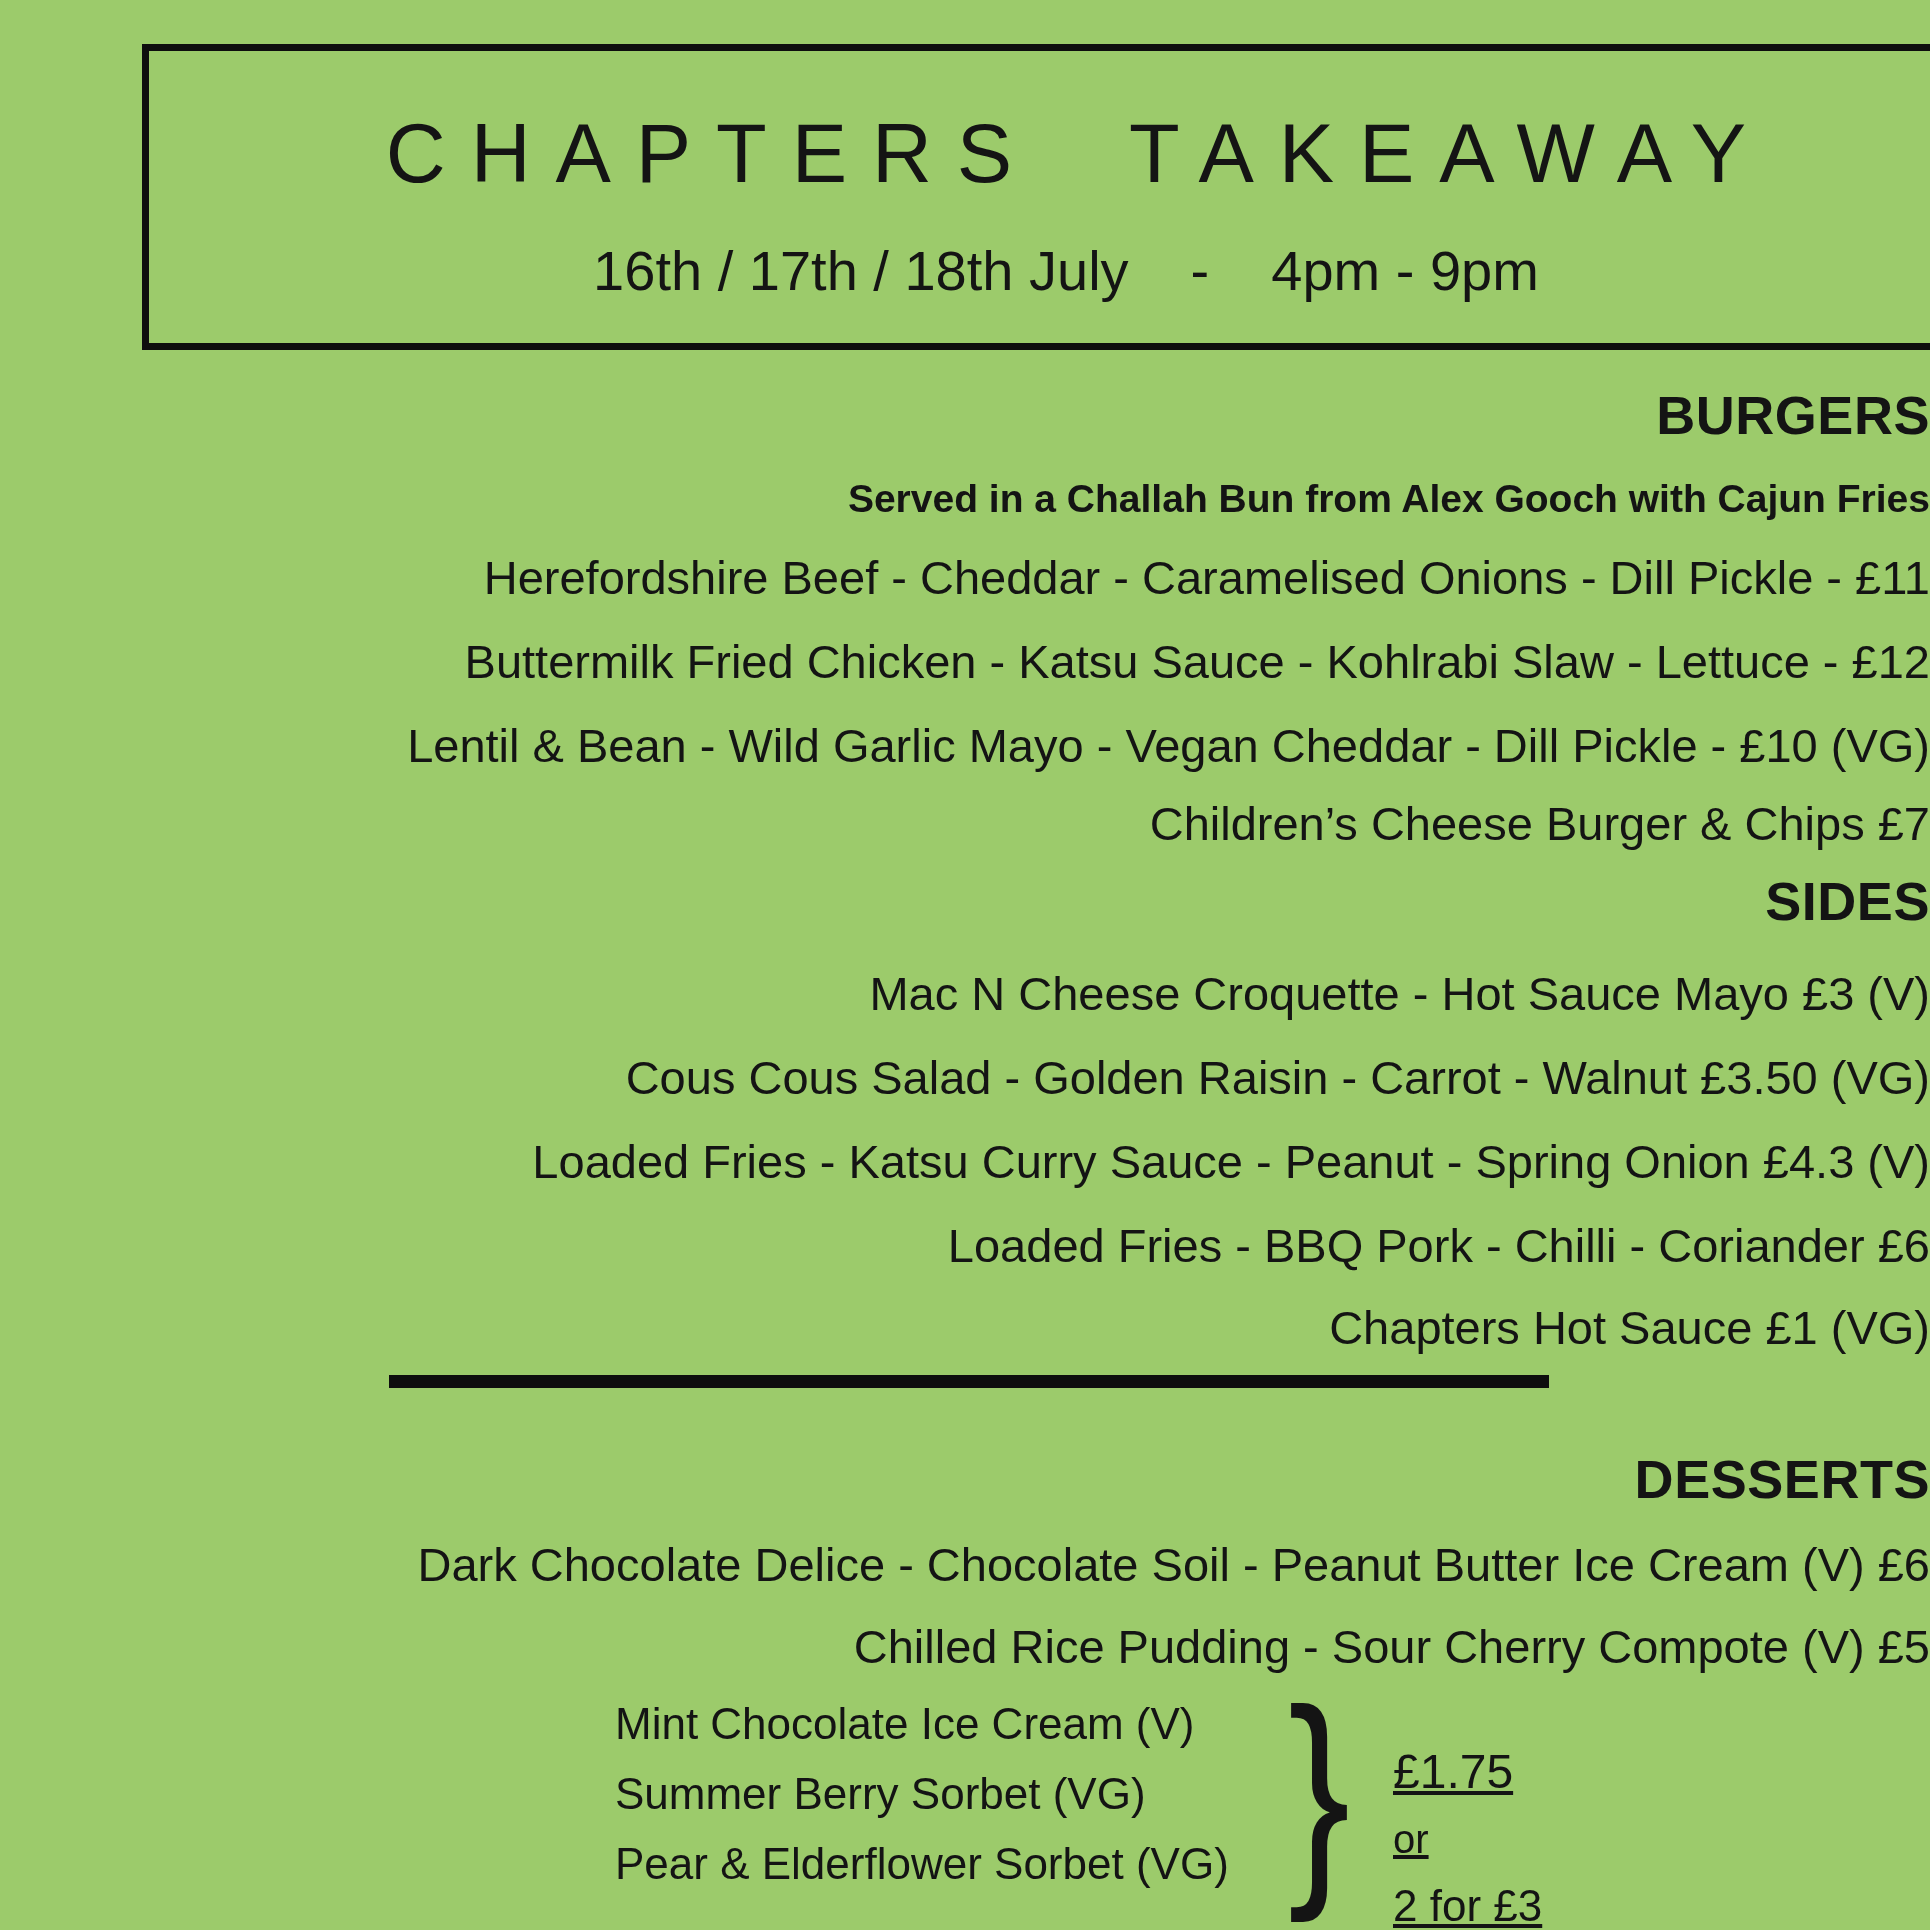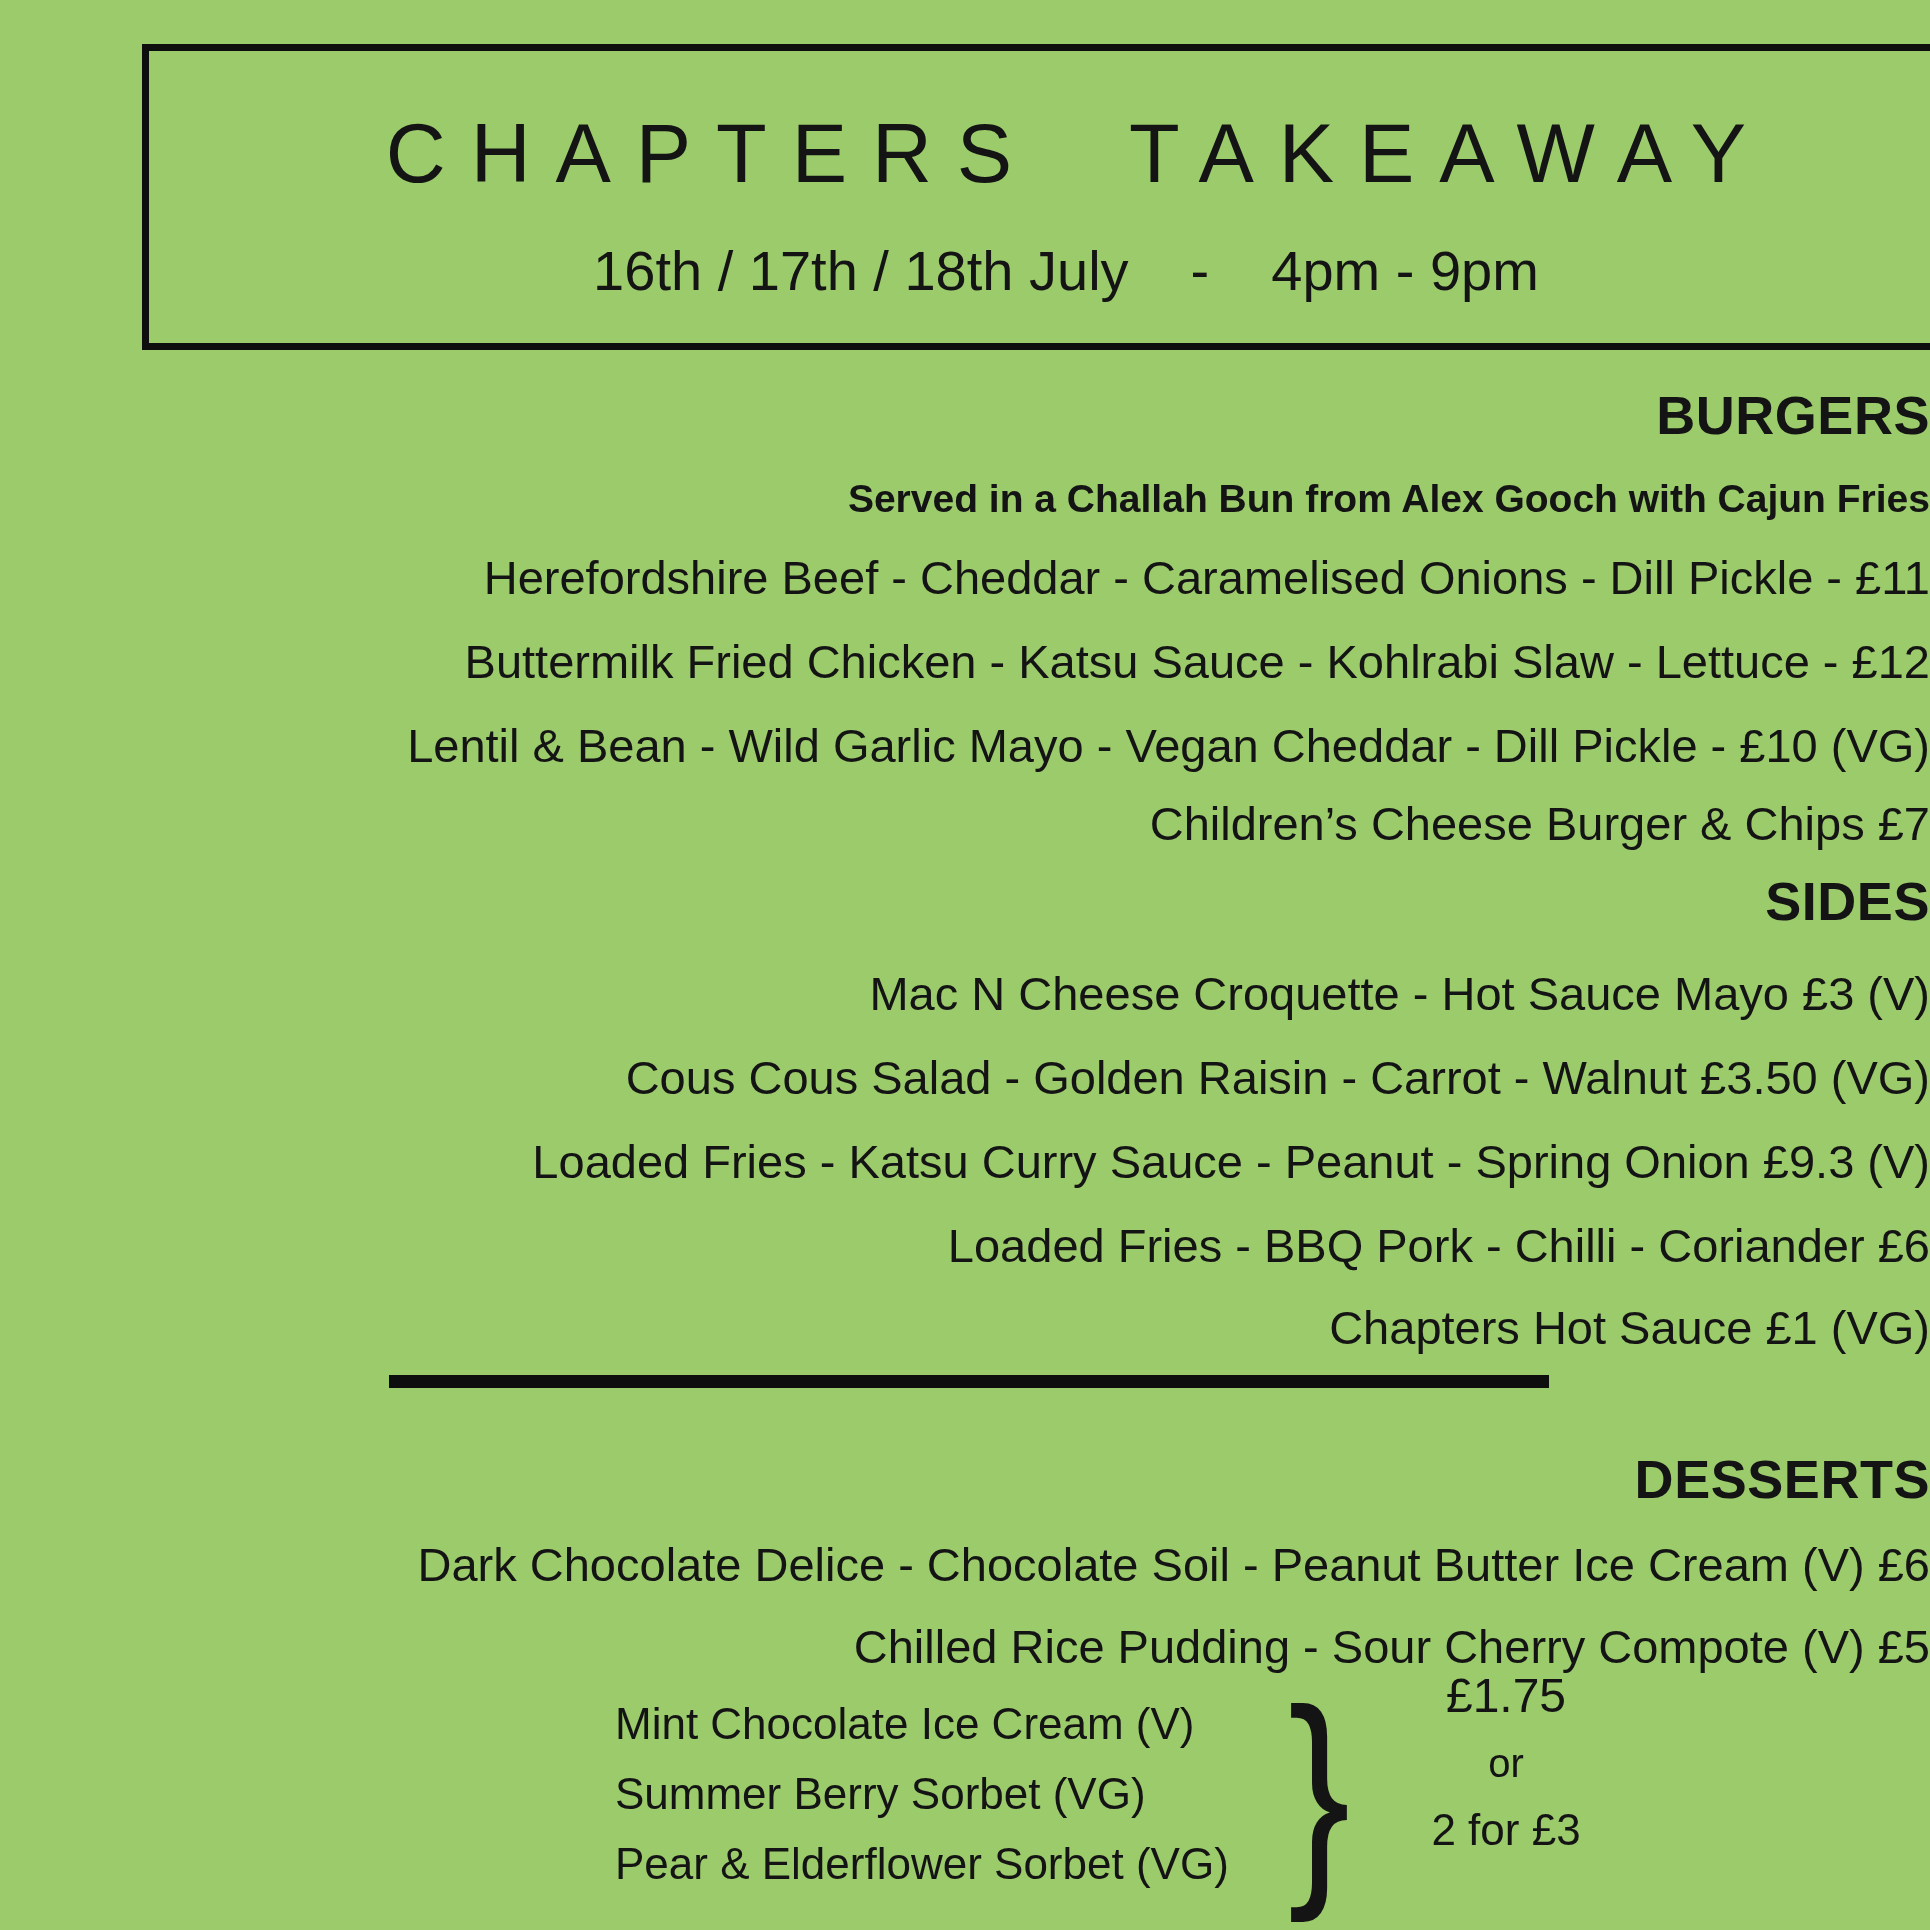--- a/index.html
+++ b/index.html
@@ -49,22 +49,22 @@
   }
   .choice-item{
     font-size:44px;line-height:70px;white-space:nowrap;text-align:left;
   }
   .brace{
     position:absolute;left:1288px;top:1681px;
     font-size:233px;line-height:222px;font-weight:400;
     transform:scaleX(0.8);transform-origin:left center;
   }
   .price-col{
-    position:absolute;left:1393px;top:1672px;width:226px;
-    text-align:center;
+    position:absolute;left:1393px;top:1748px;width:226px;
+    text-decoration:underline;
   }
   .price-single{font-size:48px;line-height:1;}
   .or-label{font-size:40px;line-height:1;margin-top:23px;}
   .price-multi{font-size:44px;line-height:1;margin-top:25px;}
 </style>
 </head>
 <body>
 
 <div class="poster" style="background-color: rgb(156, 203, 107); color: rgb(20, 20, 20);">
 
@@ -80,21 +80,21 @@
   <div class="line heading" style="top:388px">BURGERS</div>
   <div class="line note" style="top:479px">Served in a Challah Bun from Alex Gooch with Cajun Fries</div>
   <div class="line item" style="top:554px">Herefordshire Beef - Cheddar - Caramelised Onions - Dill Pickle - £11</div>
   <div class="line item" style="top:638px">Buttermilk Fried Chicken - Katsu Sauce - Kohlrabi Slaw - Lettuce - £12</div>
   <div class="line item" style="top:722px">Lentil &amp; Bean - Wild Garlic Mayo - Vegan Cheddar - Dill Pickle - £10 (VG)</div>
   <div class="line item" style="top:800px">Children’s Cheese Burger &amp; Chips £7</div>
 
   <div class="line heading" style="top:874px">SIDES</div>
   <div class="line item" style="top:970px">Mac N Cheese Croquette - Hot Sauce Mayo £3 (V)</div>
   <div class="line item" style="top:1054px">Cous Cous Salad - Golden Raisin - Carrot - Walnut £3.50 (VG)</div>
-  <div class="line item" style="top:1138px">Loaded Fries - Katsu Curry Sauce - Peanut - Spring Onion £9.3 (V)</div>
+  <div class="line item" style="top:1138px">Loaded Fries - Katsu Curry Sauce - Peanut - Spring Onion £4.3 (V)</div>
   <div class="line item" style="top:1222px">Loaded Fries - BBQ Pork - Chilli - Coriander £6</div>
   <div class="line item" style="top:1304px">Chapters Hot Sauce £1 (VG)</div>
 
   <div class="divider"></div>
 
   <div class="line heading" style="top:1452px">DESSERTS</div>
   <div class="line item" style="top:1541px">Dark Chocolate Delice - Chocolate Soil - Peanut Butter Ice Cream (V) £6</div>
   <div class="line item" style="top:1623px">Chilled Rice Pudding - Sour Cherry Compote (V) £5</div>
 
   <div class="choice-list">

